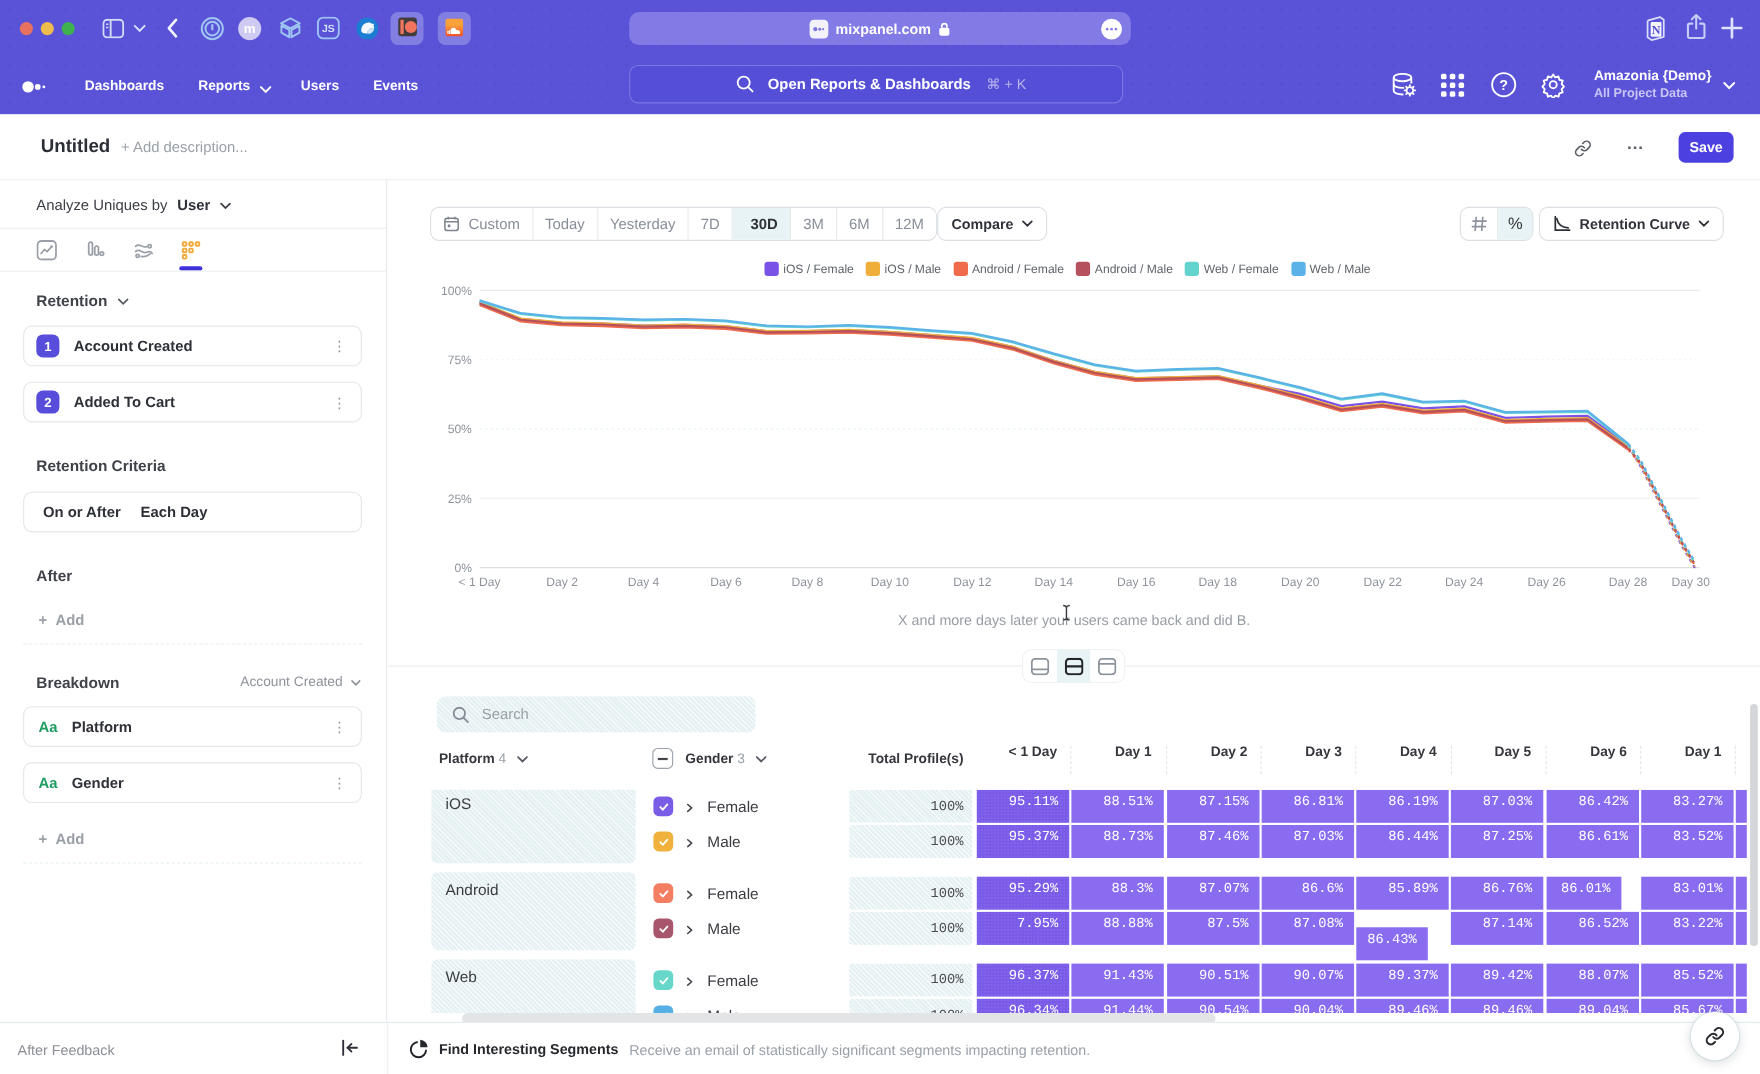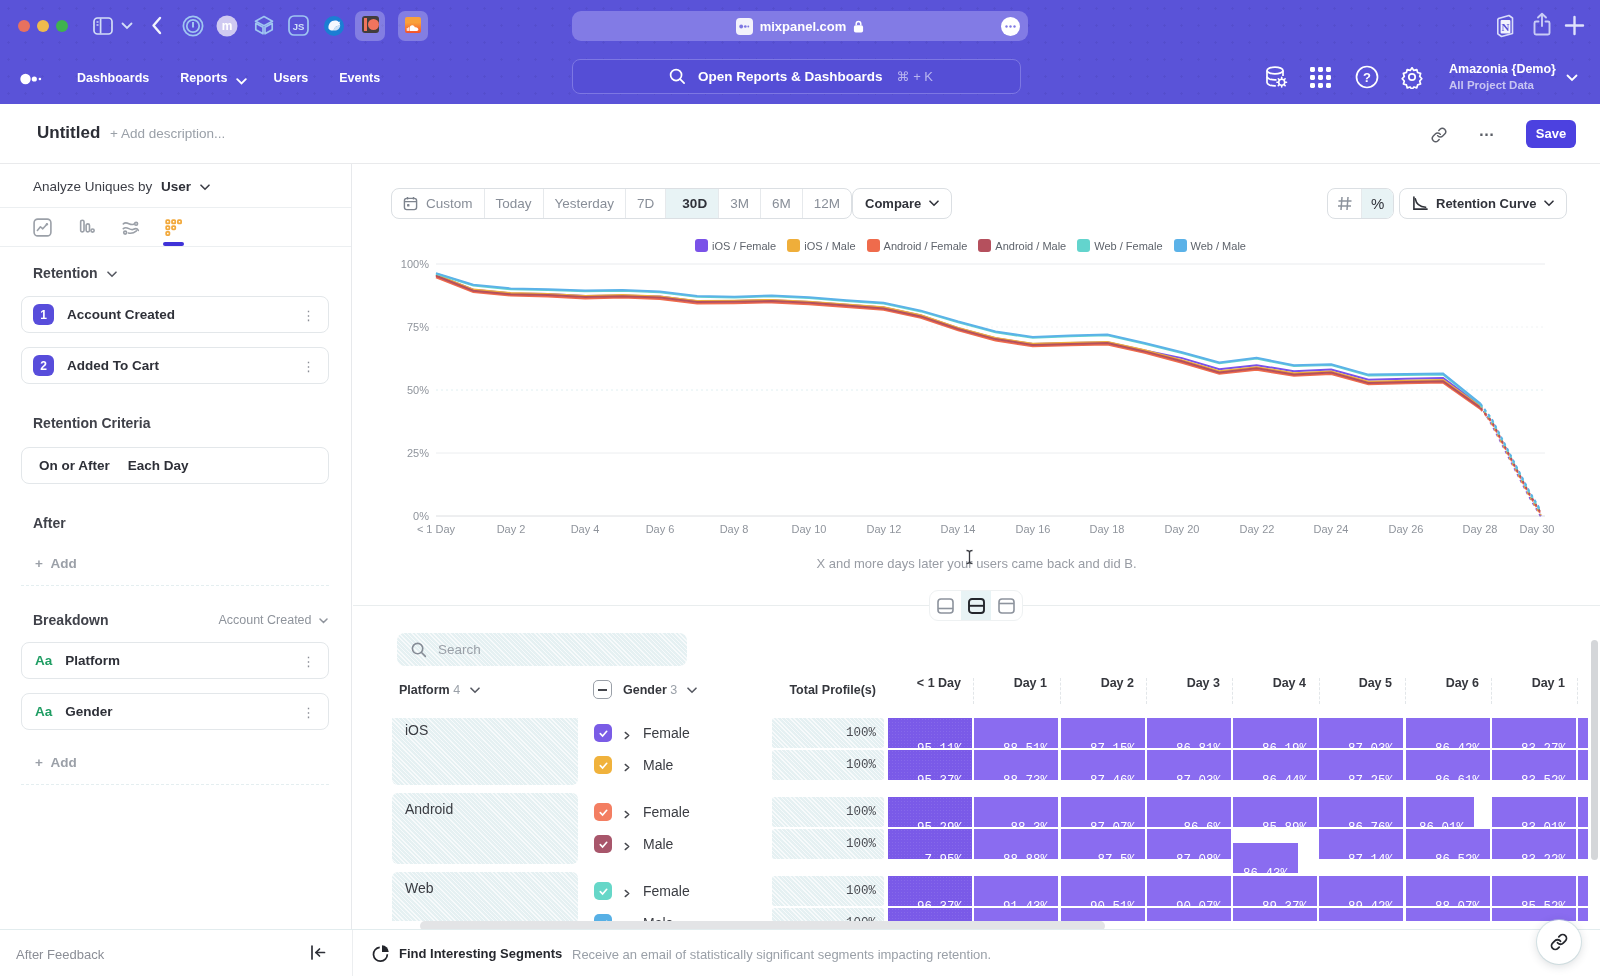--- a/index.html
+++ b/index.html
@@ -80,21 +80,21 @@
 .plabel { color:#3a3c42; font-size:14px; margin:8px 0 0 13px; }
 .cb { position:absolute; width:18px; height:18px; border-radius:5px; display:flex;
   align-items:center; justify-content:center; }
 .chev { position:absolute; }
 .glabel { position:absolute; color:#3a3c42; font-size:14px; }
 .tprof { position:absolute; width:112px; height:30px; border-radius:3px; color:#4b4d53;
   font-family:"Liberation Mono",monospace; font-size:12.5px; text-align:right;
   padding:8px 8px 0 0; }
 .pcell { position:absolute; height:30px; background:#8a6cf0; color:#fff;
   font-family:"Liberation Mono",monospace; font-size:12.5px; text-align:right;
-  padding:24px 10px 0 0; }
+  padding:4px 10px 0 0; }
 .pcell.first { background:#7a5ae8;
   background-image:radial-gradient(rgba(255,255,255,.09) 0.7px, transparent 0.9px);
   background-size:3px 3px; }
 .litem { display:inline-flex; align-items:center; margin-left:11px; color:#5e636b; font-size:11px; }
 .lsq { width:13px; height:13px; border-radius:3px; margin-right:4px; display:inline-block; }
 
 
 #bottombar { position:absolute; left:0; top:929px; width:1600px; height:47px; background:#fff;
   border-top:1px solid #e2ecee; }
 #fab { position:absolute; left:1537px; top:920px; width:44px; height:44px; border-radius:50%;

